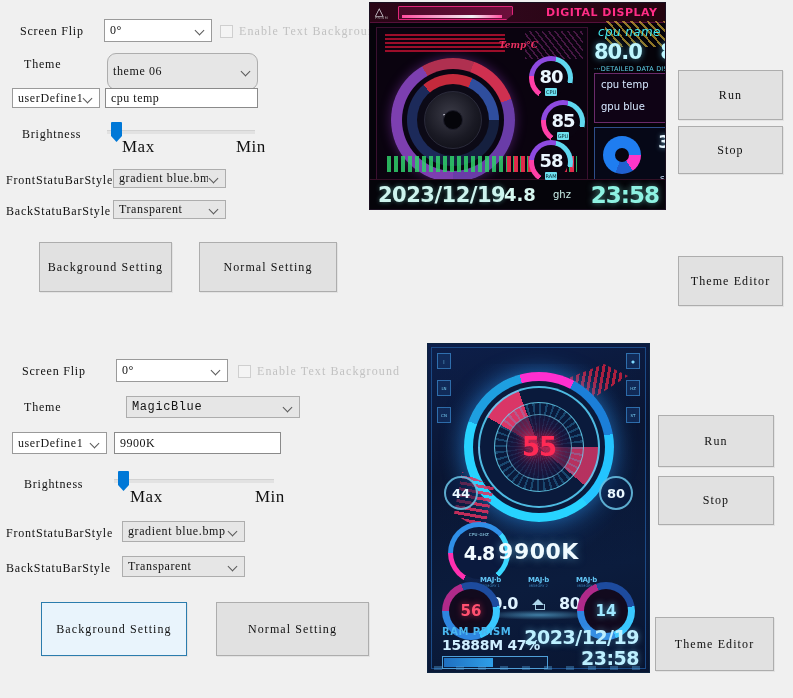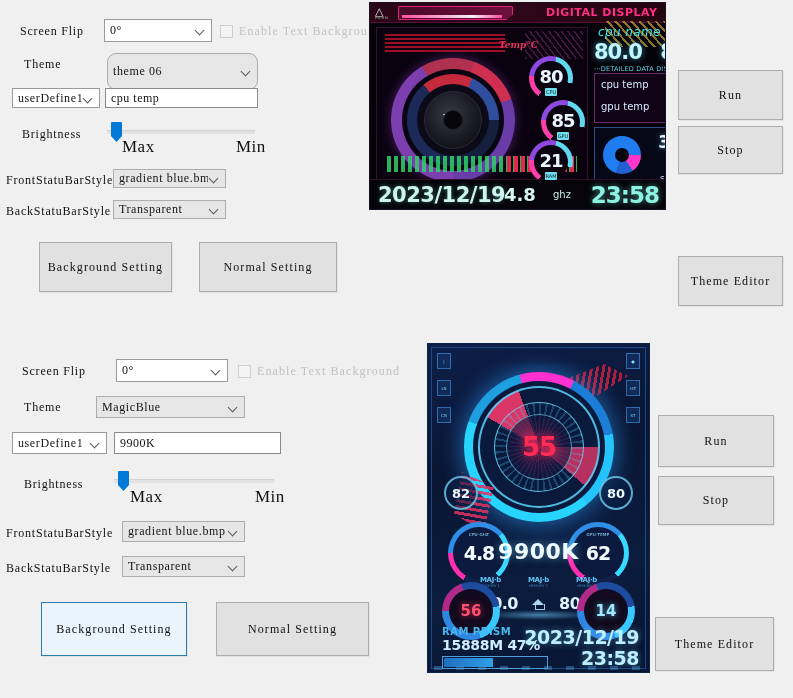--- a/index.html
+++ b/index.html
@@ -534,36 +534,36 @@
         <span class="gval">80</span>
         <span class="gicon">CPU</span>
       </div>
       <div class="gauge-pill" style="left:164px; top:72px;">
         <span class="gring"></span>
         <span class="gval">85</span>
         <span class="gicon">GPU</span>
       </div>
       <div class="gauge-pill" style="left:152px; top:112px;">
         <span class="gring"></span>
-        <span class="gval">21</span>
+        <span class="gval">58</span>
         <span class="gicon">RAM</span>
       </div>
     </div>
 
     <div class="tp-right">
       <div class="tp-cpuname">cpu name</div>
       <div class="tp-bignums">
         <span>80.0</span>
         <span>80.0</span>
       </div>
       <div class="tp-ddd">···DETAILED DATA DISPLAY···</div>
       <div class="tp-box1">
         <span class="tp-lrow" style="left:6px; top:5px;">cpu temp</span>
 
-        <span class="tp-lrow" style="left:6px; top:27px;">gpu temp</span>
+        <span class="tp-lrow" style="left:6px; top:27px;">gpu blue</span>
 
       </div>
       <div class="tp-box2">
         <span class="tp-donut"></span>
         <span class="tp-rval" style="right:25px; top:4px; color:#e8f6ff; text-shadow:0 0 5px rgba(140,220,255,.6); font-size:17px;">38</span>
 
         <span class="tp-ssd">ssd</span>
       </div>
     </div>
 
@@ -581,21 +581,21 @@
     <span class="carrow">
         <i class="chev"></i>
       </span>
   </div>
   <div class="cbwrap" style="left:238px; top:364px;">
     <span class="cbbox"></span>
     <span class="cblabel">Enable Text Background</span>
   </div>
 
   <div class="lbl" style="left:24px; top:400px;">Theme</div>
-  <div class="combo" style="left:96px; top:396px; width:149px; height:22px;">
+  <div class="combo" style="left:126px; top:396px; width:174px; height:22px;font-family:Liberation Mono, monospace;">
     <span class="ctext">MagicBlue</span>
     <span class="carrow">
         <i class="chev"></i>
       </span>
   </div>
 
   <div class="combo white" style="left:12px; top:432px; width:95px; height:22px;">
     <span class="ctext">userDefine1</span>
     <span class="carrow">
         <i class="chev"></i>
@@ -646,30 +646,26 @@
 
     <div class="bp-hexframe"></div>
     <div class="bp-corner-arc"></div>
     <div class="bp-bigring"></div>
     <div class="bp-ring2"></div>
     <div class="bp-corner-arc2"></div>
     <div class="bp-ring3"></div>
     <div class="bp-ring4"></div>
     <div class="bp-core">55</div>
 
-    <div class="bp-smallg" style="left:16px; top:132px;">82</div>
+    <div class="bp-smallg" style="left:16px; top:132px;">44</div>
     <div class="bp-smallg" style="right:16px; top:132px;">80</div>
 
     <div class="bp-midg" style="left:20px; top:178px;">
       <span class="mcap">CPU·GHZ</span>
       <span class="mv">4.8</span>
-    </div>
-    <div class="bp-midg" style="right:20px; top:178px;">
-      <span class="mcap">GPU·TEMP</span>
-      <span class="mv">62</span>
     </div>
 
     <div class="bp-cpu" style="top:195px;">9900K</div>
 
     <div class="bp-micros" style="top:232px;">
       <div class="bp-micro">
         <div class="mtxt">MAJ·b</div>
         <div class="msub">MEMORY 1</div>
       </div>
       <div class="bp-micro">

